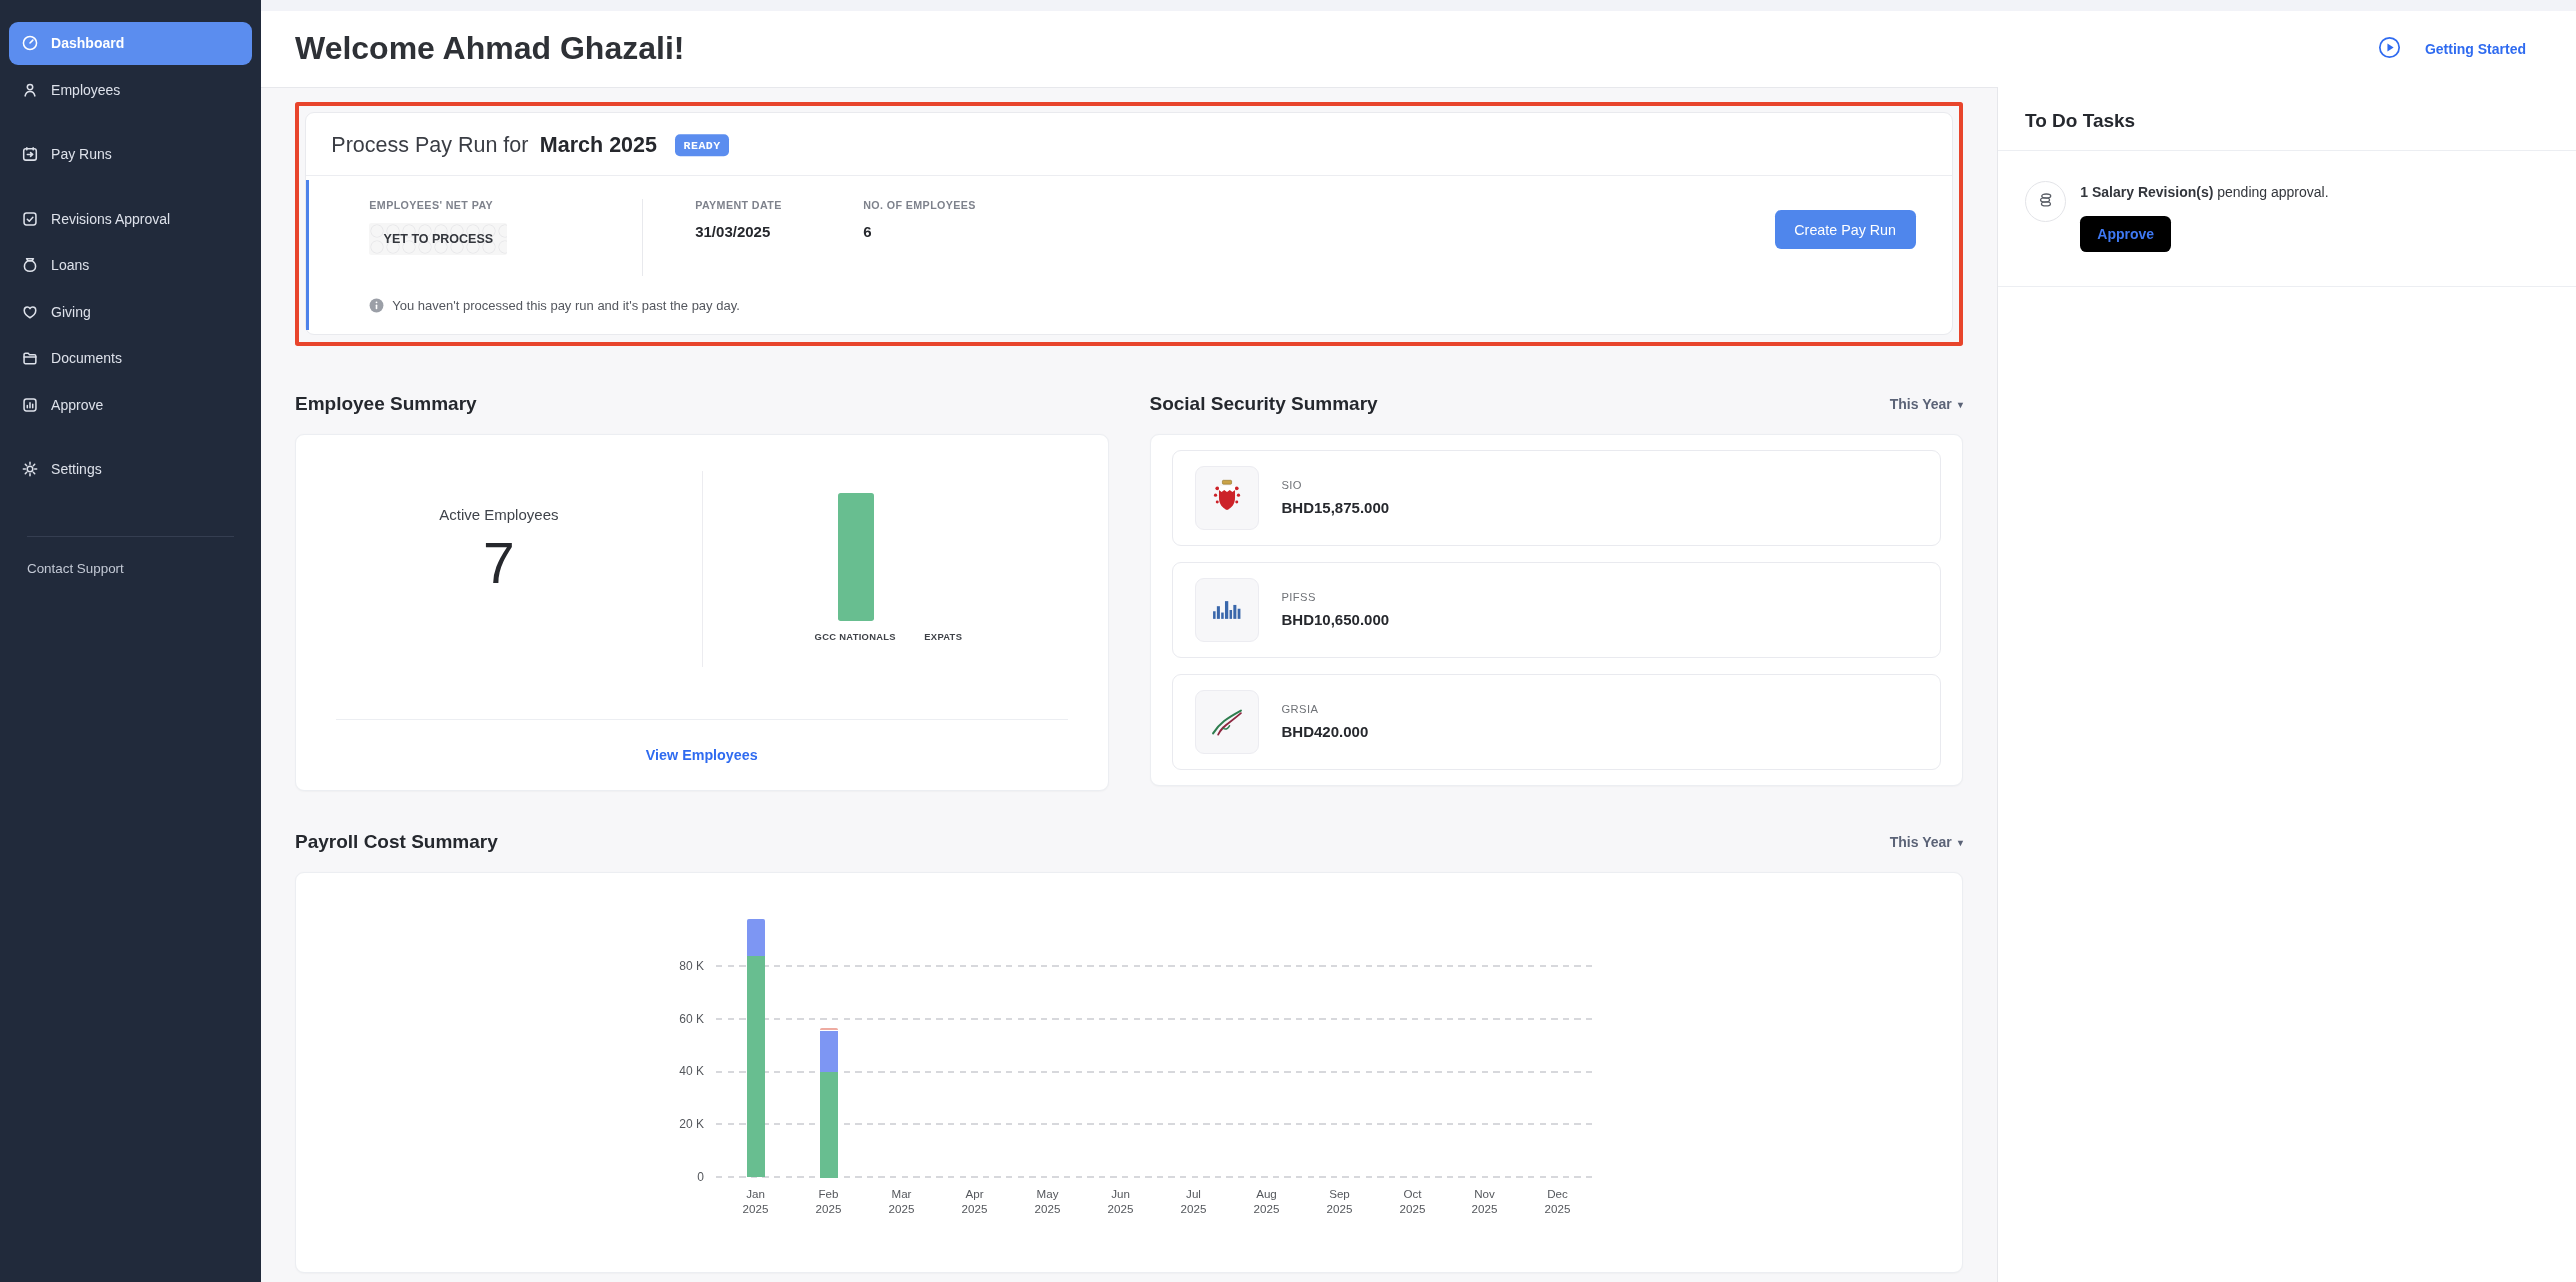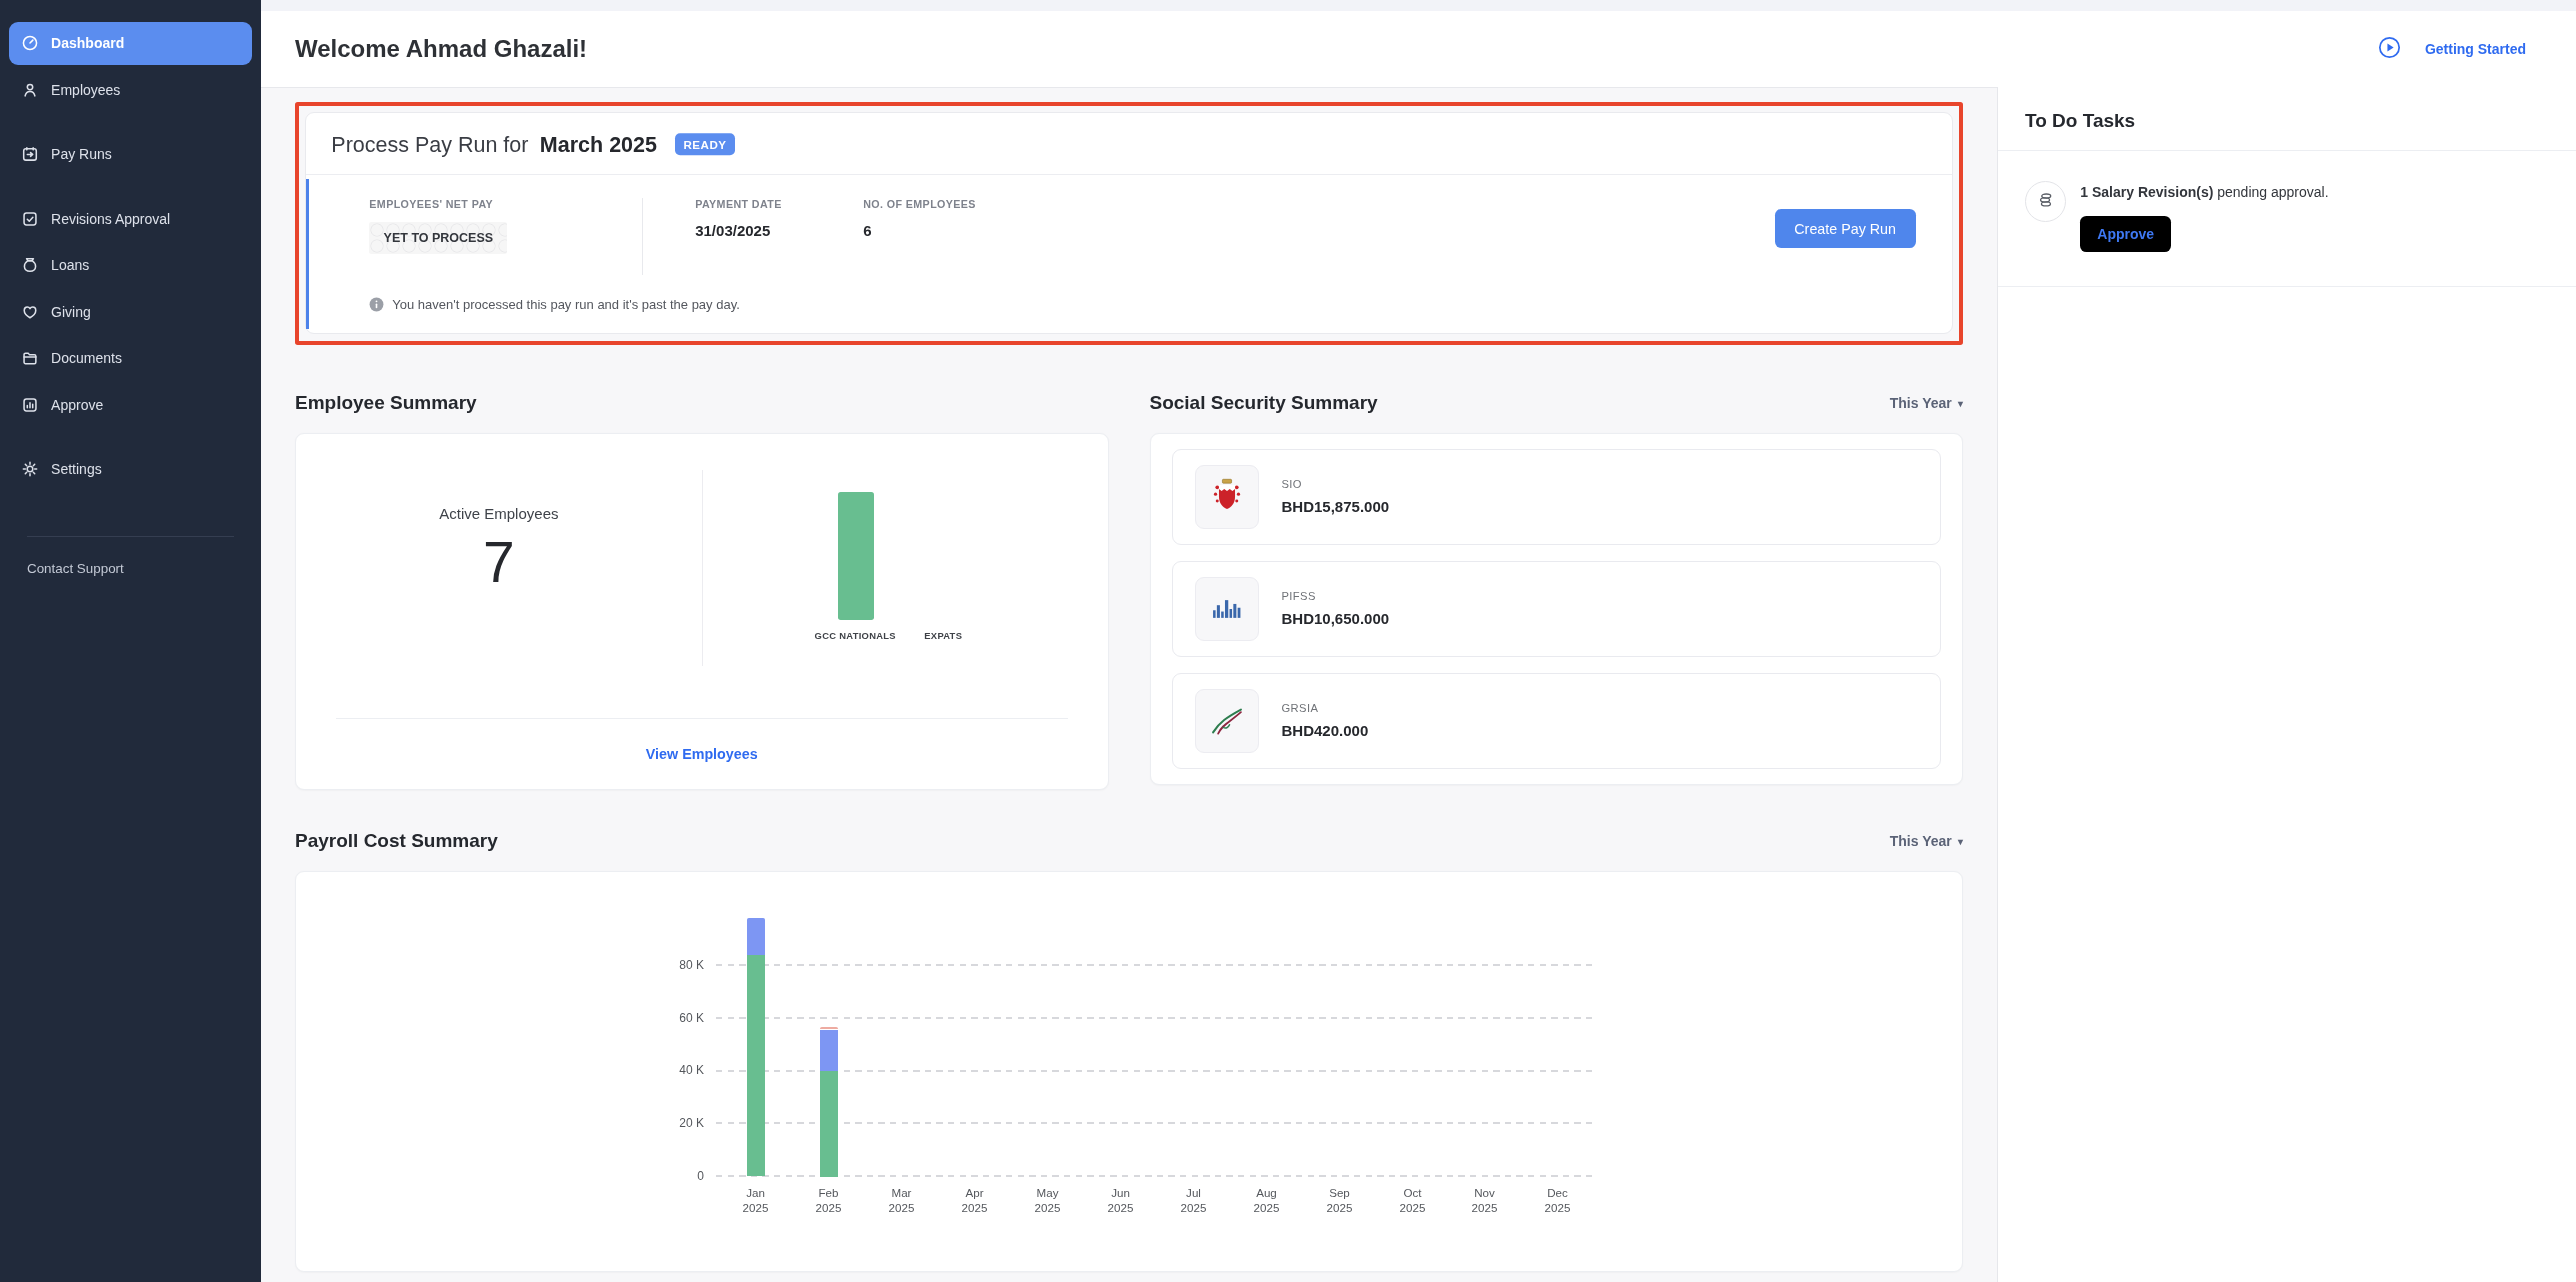--- a/index.html
+++ b/index.html
@@ -18,33 +18,33 @@
   .sb-item.active { background:#5b8def; color:#ffffff; font-weight:bold; }
   .sb-item.group-gap { margin-top:21.5px; }
   .sb-item svg { flex:none; }
   .sb-divider { height:0.9px; background:#353e51; margin:41px 27px 0 27px; }
   .contact { margin:25px 0 0 27px; color:#c3c9d5; font-size:13.4px; cursor:pointer; }
 
   
   .rightcol { flex:1; display:flex; flex-direction:column; min-width:0; }
   .topstrip { height:10.7px; background:#f2f3f8; flex:none; }
   header { height:76px; flex:none; background:#ffffff; display:flex; align-items:center; justify-content:space-between; padding:0 50px 0 34px; }
-  .page-title { font-size:24px; font-weight:bold; color:#2e3136; margin:0;text-align:center; }
+  .page-title { font-size:32px; font-weight:bold; color:#2e3136; margin:0;text-align:center; }
   .getting-started { display:flex; align-items:center; gap:24px; color:#2f6bf0; font-size:14px; font-weight:bold; cursor:pointer; }
 
   .bodyrow { flex:1; display:flex; min-height:0; }
   main { flex:1; min-width:0; border-top:0.9px solid #e7e8ec; padding:14.3px 34px 0 34px; background:#f7f7f9; }
 
   
   .annotation { border:4.5px solid #e8452c; padding:6.3px; border-radius:2.7px; }
   .payrun-card { background:#ffffff; border:0.9px solid #e9eaee; border-radius:9px; position:relative; }
   .pr-title { padding:19.7px 25px 16px 25px; font-size:21.5px; color:#3a3d44; border-bottom:0.9px solid #ecedf1; }
   .pr-title strong { color:#26282d; margin-left:5.4px; }
   .badge { display:inline-block; margin-left:12.5px; transform:translateY(-2.7px); background:#5b8def; color:#ffffff;
-           font-size:11.6px; font-weight:bold; letter-spacing:0.5px; padding:4.5px 8px; border-radius:5px; }
+           font-size:11.6px; font-weight:bold; letter-spacing:0.5px; padding:4.5px 8px; border-radius:5px;font-family:Liberation Mono, monospace; }
   .pr-body { position:relative; display:flex; align-items:flex-start; padding:23px 36px 0 63px; }
   .pr-accent { position:absolute; left:0; top:3.6px; bottom:-54px; width:2.7px; background:#4d82ea; z-index:2; }
   .field { flex:none; }
   .field.w1 { width:273px; } .field.w2 { width:168px; }
   .f-label { font-size:10.7px; color:#7e828c; letter-spacing:0.4px; margin-bottom:11.6px; font-weight:bold; }
   .f-value { font-size:15px; font-weight:bold; color:#26282d; }
   .f-value.masked {
     display:inline-block; font-size:12.5px; padding:9px 14.3px; border-radius:2.7px; color:#33363c;
     background-color:#f6f6f6;
     background-image:radial-gradient(circle at 8px 8px, rgba(0,0,0,0) 5.4px, #e7e7e9 6px, rgba(0,0,0,0) 7px);

